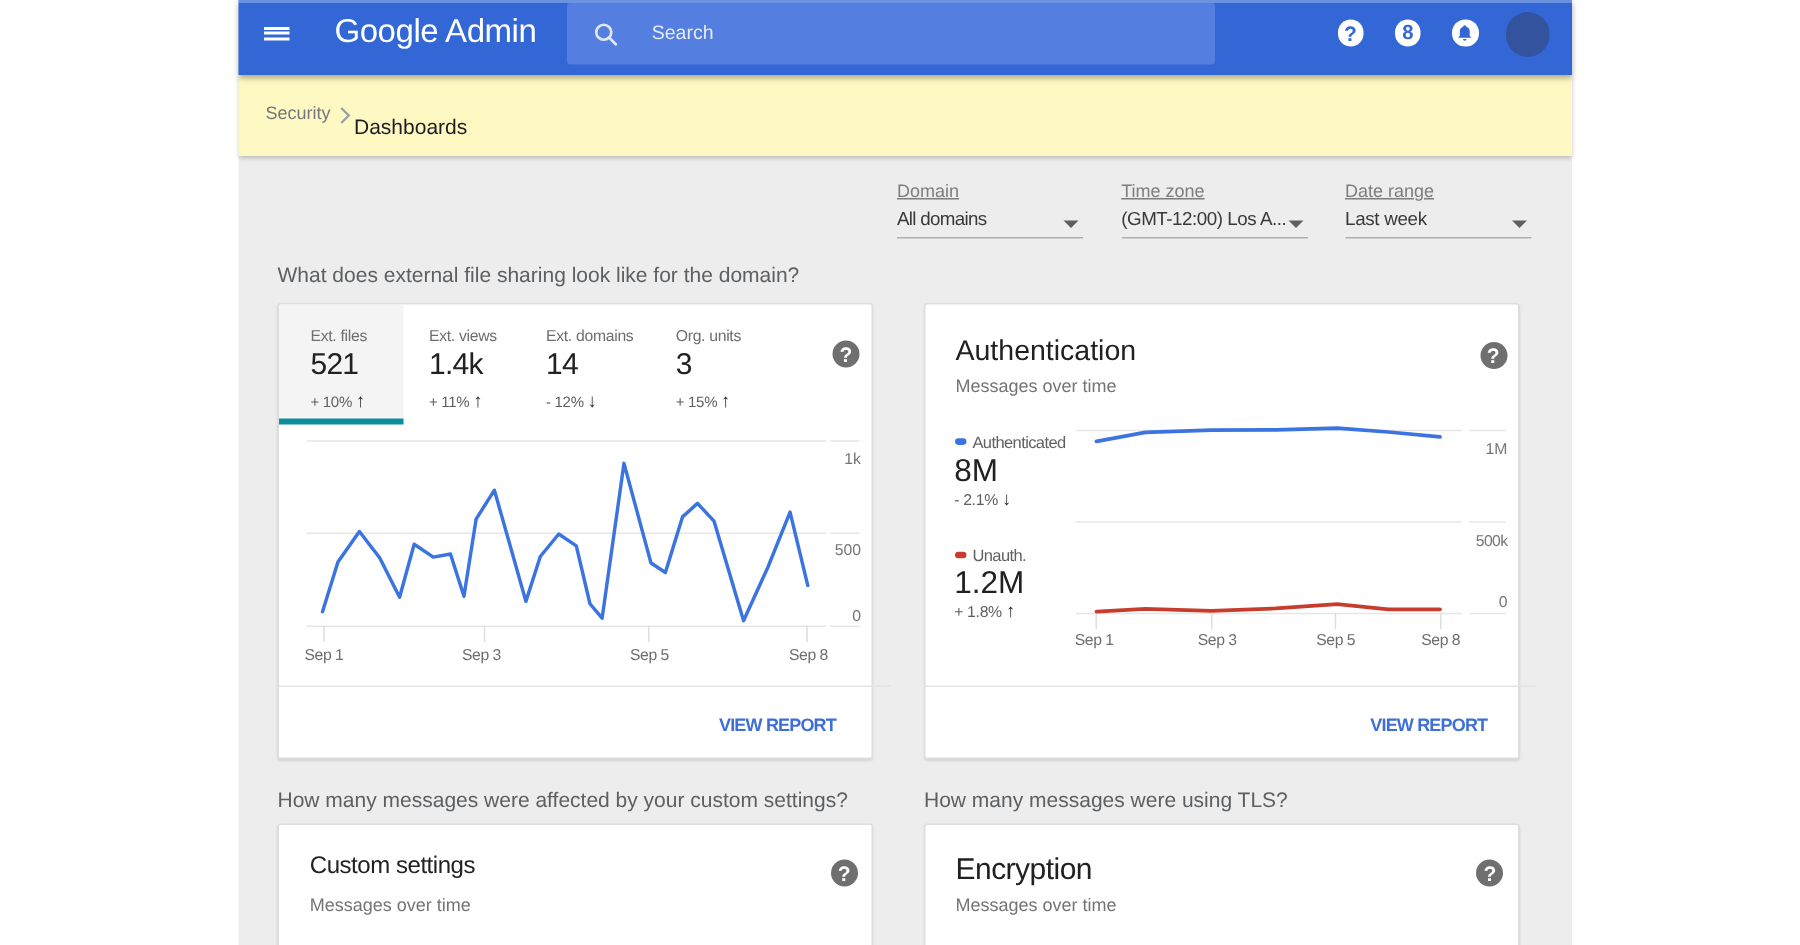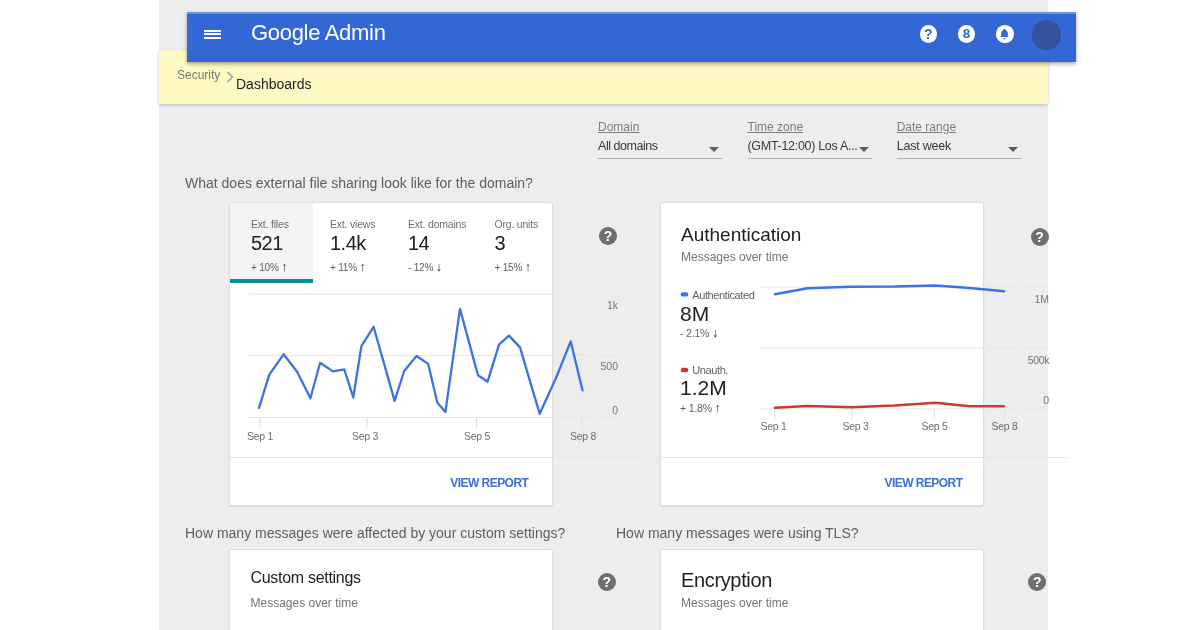--- a/index.html
+++ b/index.html
@@ -1,21 +1,21 @@
 <!DOCTYPE html>
 <html><head>
 <meta charset="utf-8">
 <style>
   * { margin:0; padding:0; box-sizing:border-box; }
   html,body { width:1200px; height:630px; background:#ffffff; font-family:"Liberation Sans",sans-serif; overflow:hidden; position:relative; }
   .abs { position:absolute; }
   .app { position:absolute; left:159px; top:0; width:889px; height:630px; background:#ededed; }
 
   
-  .header { position:absolute; left:0; top:12px; width:889px; height:50px; background:#3367d6; box-shadow:0 2px 4px rgba(0,0,0,0.34); z-index:5;margin-left:28px; }
+  .header { position:absolute; left:0; top:0; width:889px; height:50px; background:#3367d6; box-shadow:0 2px 4px rgba(0,0,0,0.34); z-index:5; }
   .burger { position:absolute; left:17px; top:17.5px; width:17px; height:10px; }
   .burger div { height:2.2px; background:#fff; margin-bottom:1.4px; }
   .logo { position:absolute; left:64px; top:7.5px; font-size:22px; letter-spacing:-0.3px; color:#ffffff; white-space:nowrap; }
   .searchbox { position:absolute; left:218.5px; top:1.5px; width:432.5px; height:41px; background:#547edf; border-radius:2px; }
   .search-label { position:absolute; left:57px; top:12px; font-size:13px; color:rgba(255,255,255,0.85); }
   .hicon { position:absolute; top:13.4px; width:17.5px; height:17.5px; border-radius:50%; background:#ffffff; color:#3367d6; text-align:center; }
   .avatar { position:absolute; left:844.8px; top:8.4px; width:29.2px; height:29.2px; border-radius:50%; background:#33539f; }
 
   
   .crumbbar { position:absolute; left:0; top:50px; width:889px; height:54px; background:#fef9c3; box-shadow:0 1px 3px rgba(0,0,0,0.22); z-index:4; }
@@ -25,21 +25,21 @@
   
   .filter { position:absolute; top:119.8px; width:124px; }
   .filter .lab { font-size:12px; color:#7d7d7d;text-decoration:underline; }
   .filter .val { position:absolute; top:19px; left:0; font-size:12.5px; color:#37393b; white-space:nowrap; }
   .filter .tri { position:absolute; top:27px; right:3px; width:0; height:0; border-left:5px solid transparent; border-right:5px solid transparent; border-top:5px solid #5d6063; }
   .filter .line { position:absolute; top:38.4px; left:0; width:124px; height:1px; background:#b0b0b0; }
 
   .qhead { position:absolute; font-size:14px; color:#5d6063; white-space:nowrap; }
 
   
-  .card { position:absolute; width:324px; background:#ffffff; border:1px solid #dedede; border-radius:2px; box-shadow:0 1px 1.5px rgba(0,0,0,0.1);margin-left:44px; }
+  .card { position:absolute; width:397px; background:#ffffff; border:1px solid #dedede; border-radius:2px; box-shadow:0 1px 1.5px rgba(0,0,0,0.1); }
   .card.top { top:202px; height:303.5px; }
   .card.left { left:26px; }
   .card.right { left:456.5px; }
   .card.bottom { top:549px; height:120px; }
 
   .qmark { position:absolute; width:18px; height:18px; border-radius:50%; background:#6f6f6f; color:#ffffff; font-size:14px; font-weight:bold; text-align:center; line-height:18.5px; }
 
   .ctitle { position:absolute; left:20.5px; font-size:19px; color:#212121; }
   .csub { position:absolute; left:20.5px; font-size:12px; color:#747474; }
 
@@ -63,20 +63,27 @@
 <div class="app">
 
   <div class="header">
     <div style="position:absolute;left:0;top:0;width:889px;height:1.5px;background:rgba(255,255,255,0.28);"></div>
     <div class="burger">
         <div></div>
         <div></div>
         <div></div>
       </div>
     <div class="logo">Google Admin</div>
+    <div class="searchbox">
+      <svg style="position:absolute;left:16px;top:11px;" width="20" height="20" viewBox="0 0 20 20">
+        <circle cx="8.5" cy="8.5" r="5" fill="none" stroke="#dfe7fa" stroke-width="1.8"></circle>
+        <line x1="12.2" y1="12.2" x2="16.5" y2="16.5" stroke="#dfe7fa" stroke-width="1.8" stroke-linecap="round"></line>
+      </svg>
+      <div class="search-label">Search</div>
+    </div>
     <div class="hicon" style="left:732.6px;">
         <span style="line-height:18px;display:block;font-size:14px;font-weight:bold;">?</span>
       </div>
     <div class="hicon" style="left:770.8px;">
         <span style="line-height:17.5px;display:block;font-size:13.5px;font-weight:bold;">8</span>
       </div>
     <div class="hicon" style="left:809.1px;">
       <svg width="11" height="12" viewBox="0 0 11 12" style="margin-top:2.8px;">
         <path d="M5.5 0.8 a1.1 1.1 0 0 1 1.1 1.1 a3.3 3.3 0 0 1 2.2 3.1 v2.8 l1.1 1.3 H1.1 L2.2 7.8 v-2.8 a3.3 3.3 0 0 1 2.2 -3.1 A1.1 1.1 0 0 1 5.5 0.8 Z" fill="#3367d6"></path>
         <path d="M4.3 10 a1.2 1.2 0 0 0 2.4 0 Z" fill="#3367d6"></path>

